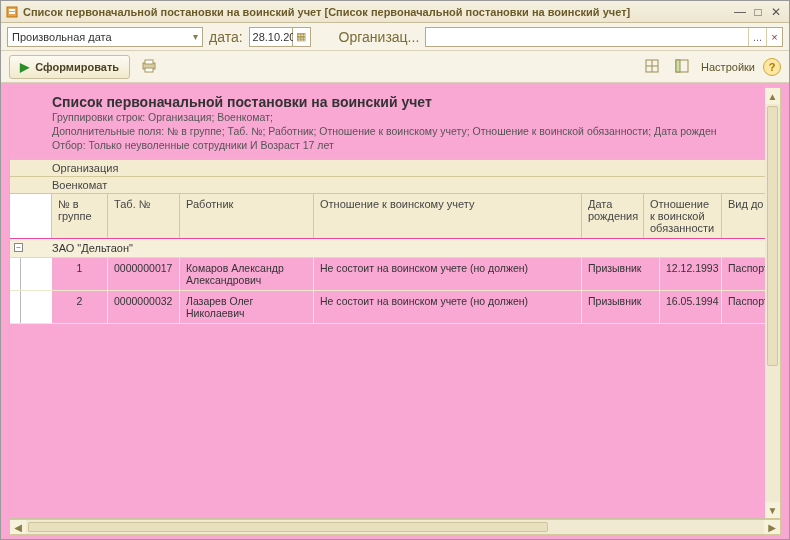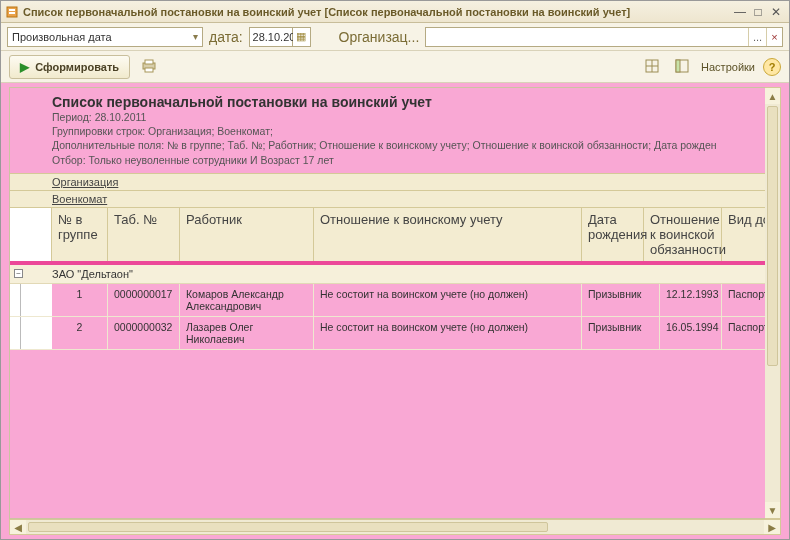--- a/index.html
+++ b/index.html
@@ -26,23 +26,23 @@
   .spacer { flex:1; }
   .settings-link { color:#5b5126; display:flex; align-items:center; gap:4px;}
   .help-btn { width:18px; height:18px; border-radius:50%; border:1px solid #caa83a; background:#ffe7a3; display:flex; align-items:center; justify-content:center; color:#a17c00; font-weight:bold; font-size:11px;}
   .body-area { flex:1; position:relative; overflow:hidden; background:#f9a8d4;}
   .report-pane { position:absolute; left:8px; right:8px; top:4px; bottom:20px; border:1px solid #ccc3a1; overflow:hidden;}
   .report-scroll { width:100%; height:100%; overflow:hidden;}
   .report-inner { padding:0; }
   .rpt-header { padding:6px 0 6px 42px; }
   .rpt-title { font-size:14px; font-weight:bold; color:#333; }
   .rpt-meta { font-size:10.5px; color:#555; line-height:1.35; white-space:nowrap;}
-  .grp-band { background:#f3ecd1; border-top:1px solid #d4c998; border-bottom:1px solid #d4c998; padding:2px 0 2px 42px; font-size:11px; color:#444;text-decoration:underline;}
+  .grp-band { background:#f3ecd1; border-top:1px solid #d4c998; border-bottom:1px solid #d4c998; padding:2px 0 2px 42px; font-size:11px; color:#444;}
   .grp-band.b2 { border-top:none;}
-  .col-head-row { display:flex; background:#f3ecd1; border-bottom:4px solid #ec4899; font-size:13px; color:#444;}
+  .col-head-row { display:flex; background:#f3ecd1; border-bottom:1px solid #ec4899; font-size:11px; color:#444;}
   .col-head-row .cell { border-right:1px solid #d4c998; padding:4px 6px; display:flex; align-items:flex-start;}
   .c-tree { width:42px; background:#fff; border-right:none;}
   .c-num  { width:56px; }
   .c-tab  { width:72px; }
   .c-emp  { width:134px;}
   .c-rel  { width:268px;}
   .c-ob   { width:78px;}
   .c-dob  { width:62px;}
   .c-doc  { flex:1;}
   .grp-row { display:flex; background:#f6f0da; border-bottom:1px solid #e2d9b6; font-size:11px; color:#333;}
@@ -143,21 +143,20 @@
       <span>?</span>
     </div>
   </div>
 
   <div class="body-area">
     <div class="report-pane">
       <div class="report-scroll">
         <div class="report-inner">
           <div class="rpt-header">
             <div class="rpt-title">Список первоначальной постановки на воинский учет</div>
-            <div class="rpt-meta">Период: 28.10.2011</div>
             <div class="rpt-meta">Группировки строк: Организация; Военкомат;</div>
             <div class="rpt-meta">Дополнительные поля: № в группе; Таб. №; Работник; Отношение к воинскому учету; Отношение к воинской обязанности; Дата рожден</div>
             <div class="rpt-meta">Отбор: Только неуволенные сотрудники И Возраст 17 лет</div>
           </div>
           <div class="grp-band">Организация</div>
           <div class="grp-band b2">Военкомат</div>
           <div class="col-head-row">
             <div class="cell c-tree"></div>
             <div class="cell c-num">№ в группе</div>
             <div class="cell c-tab">Таб. №</div>

